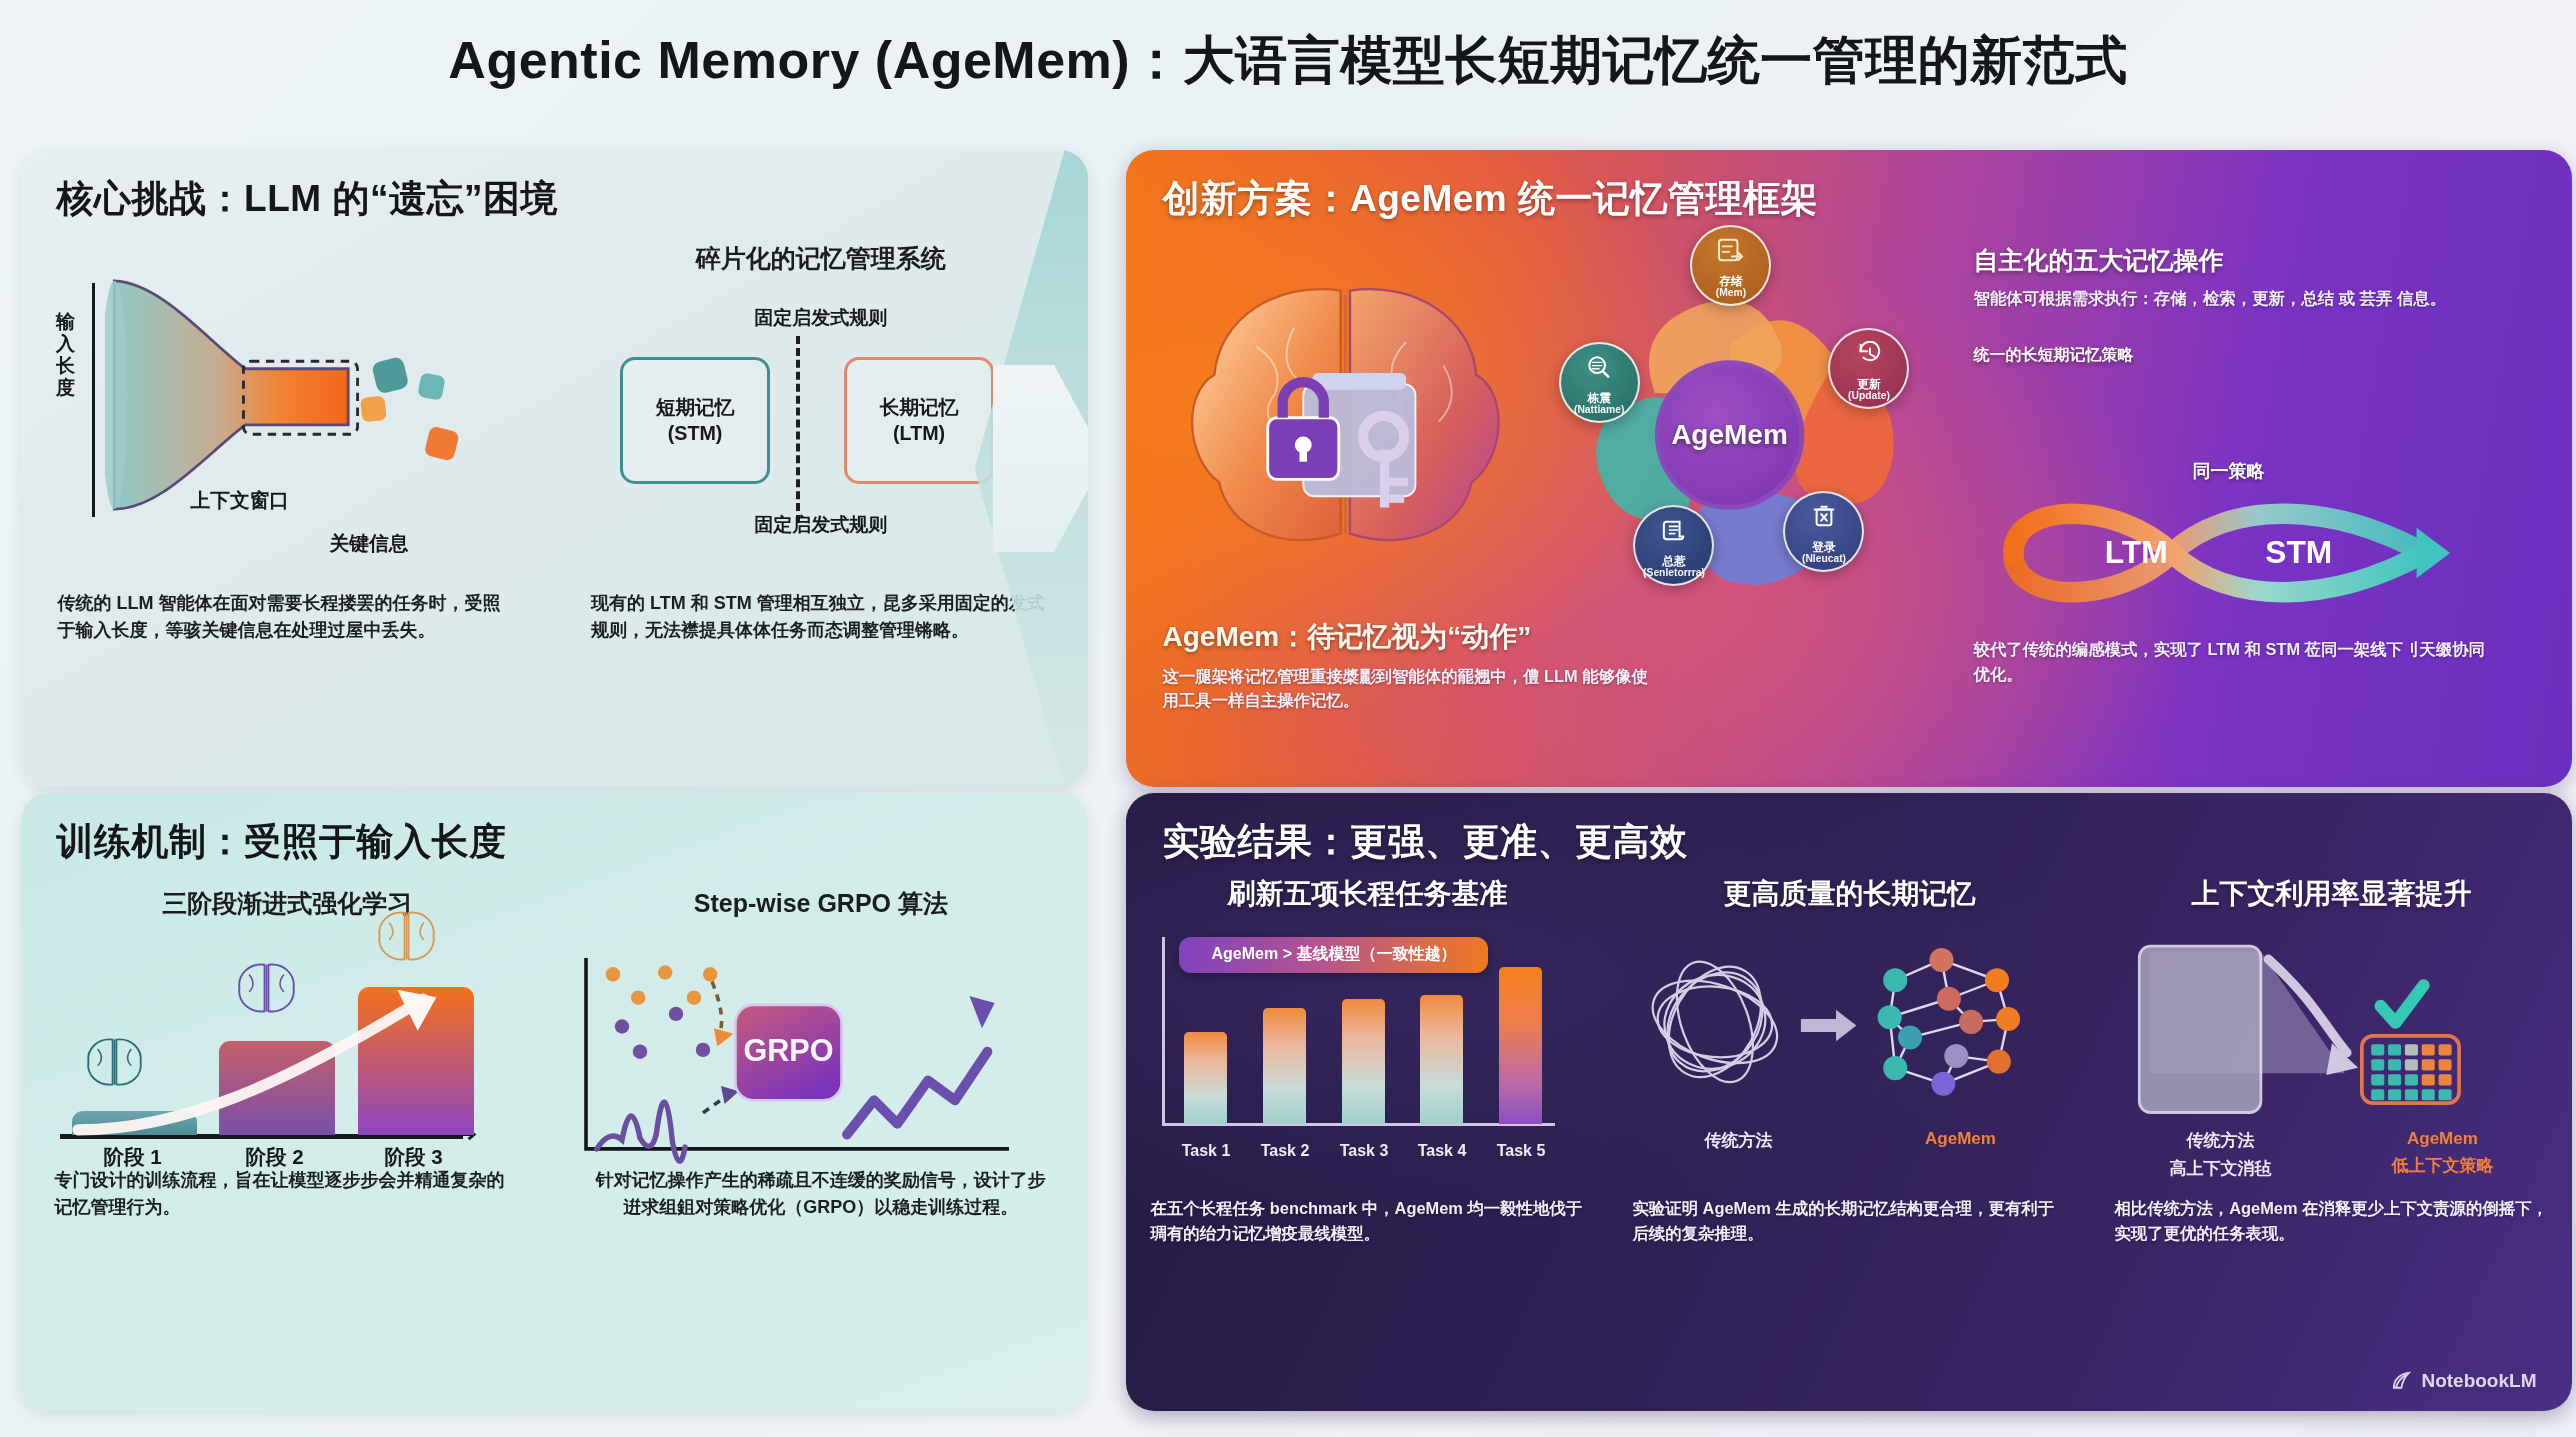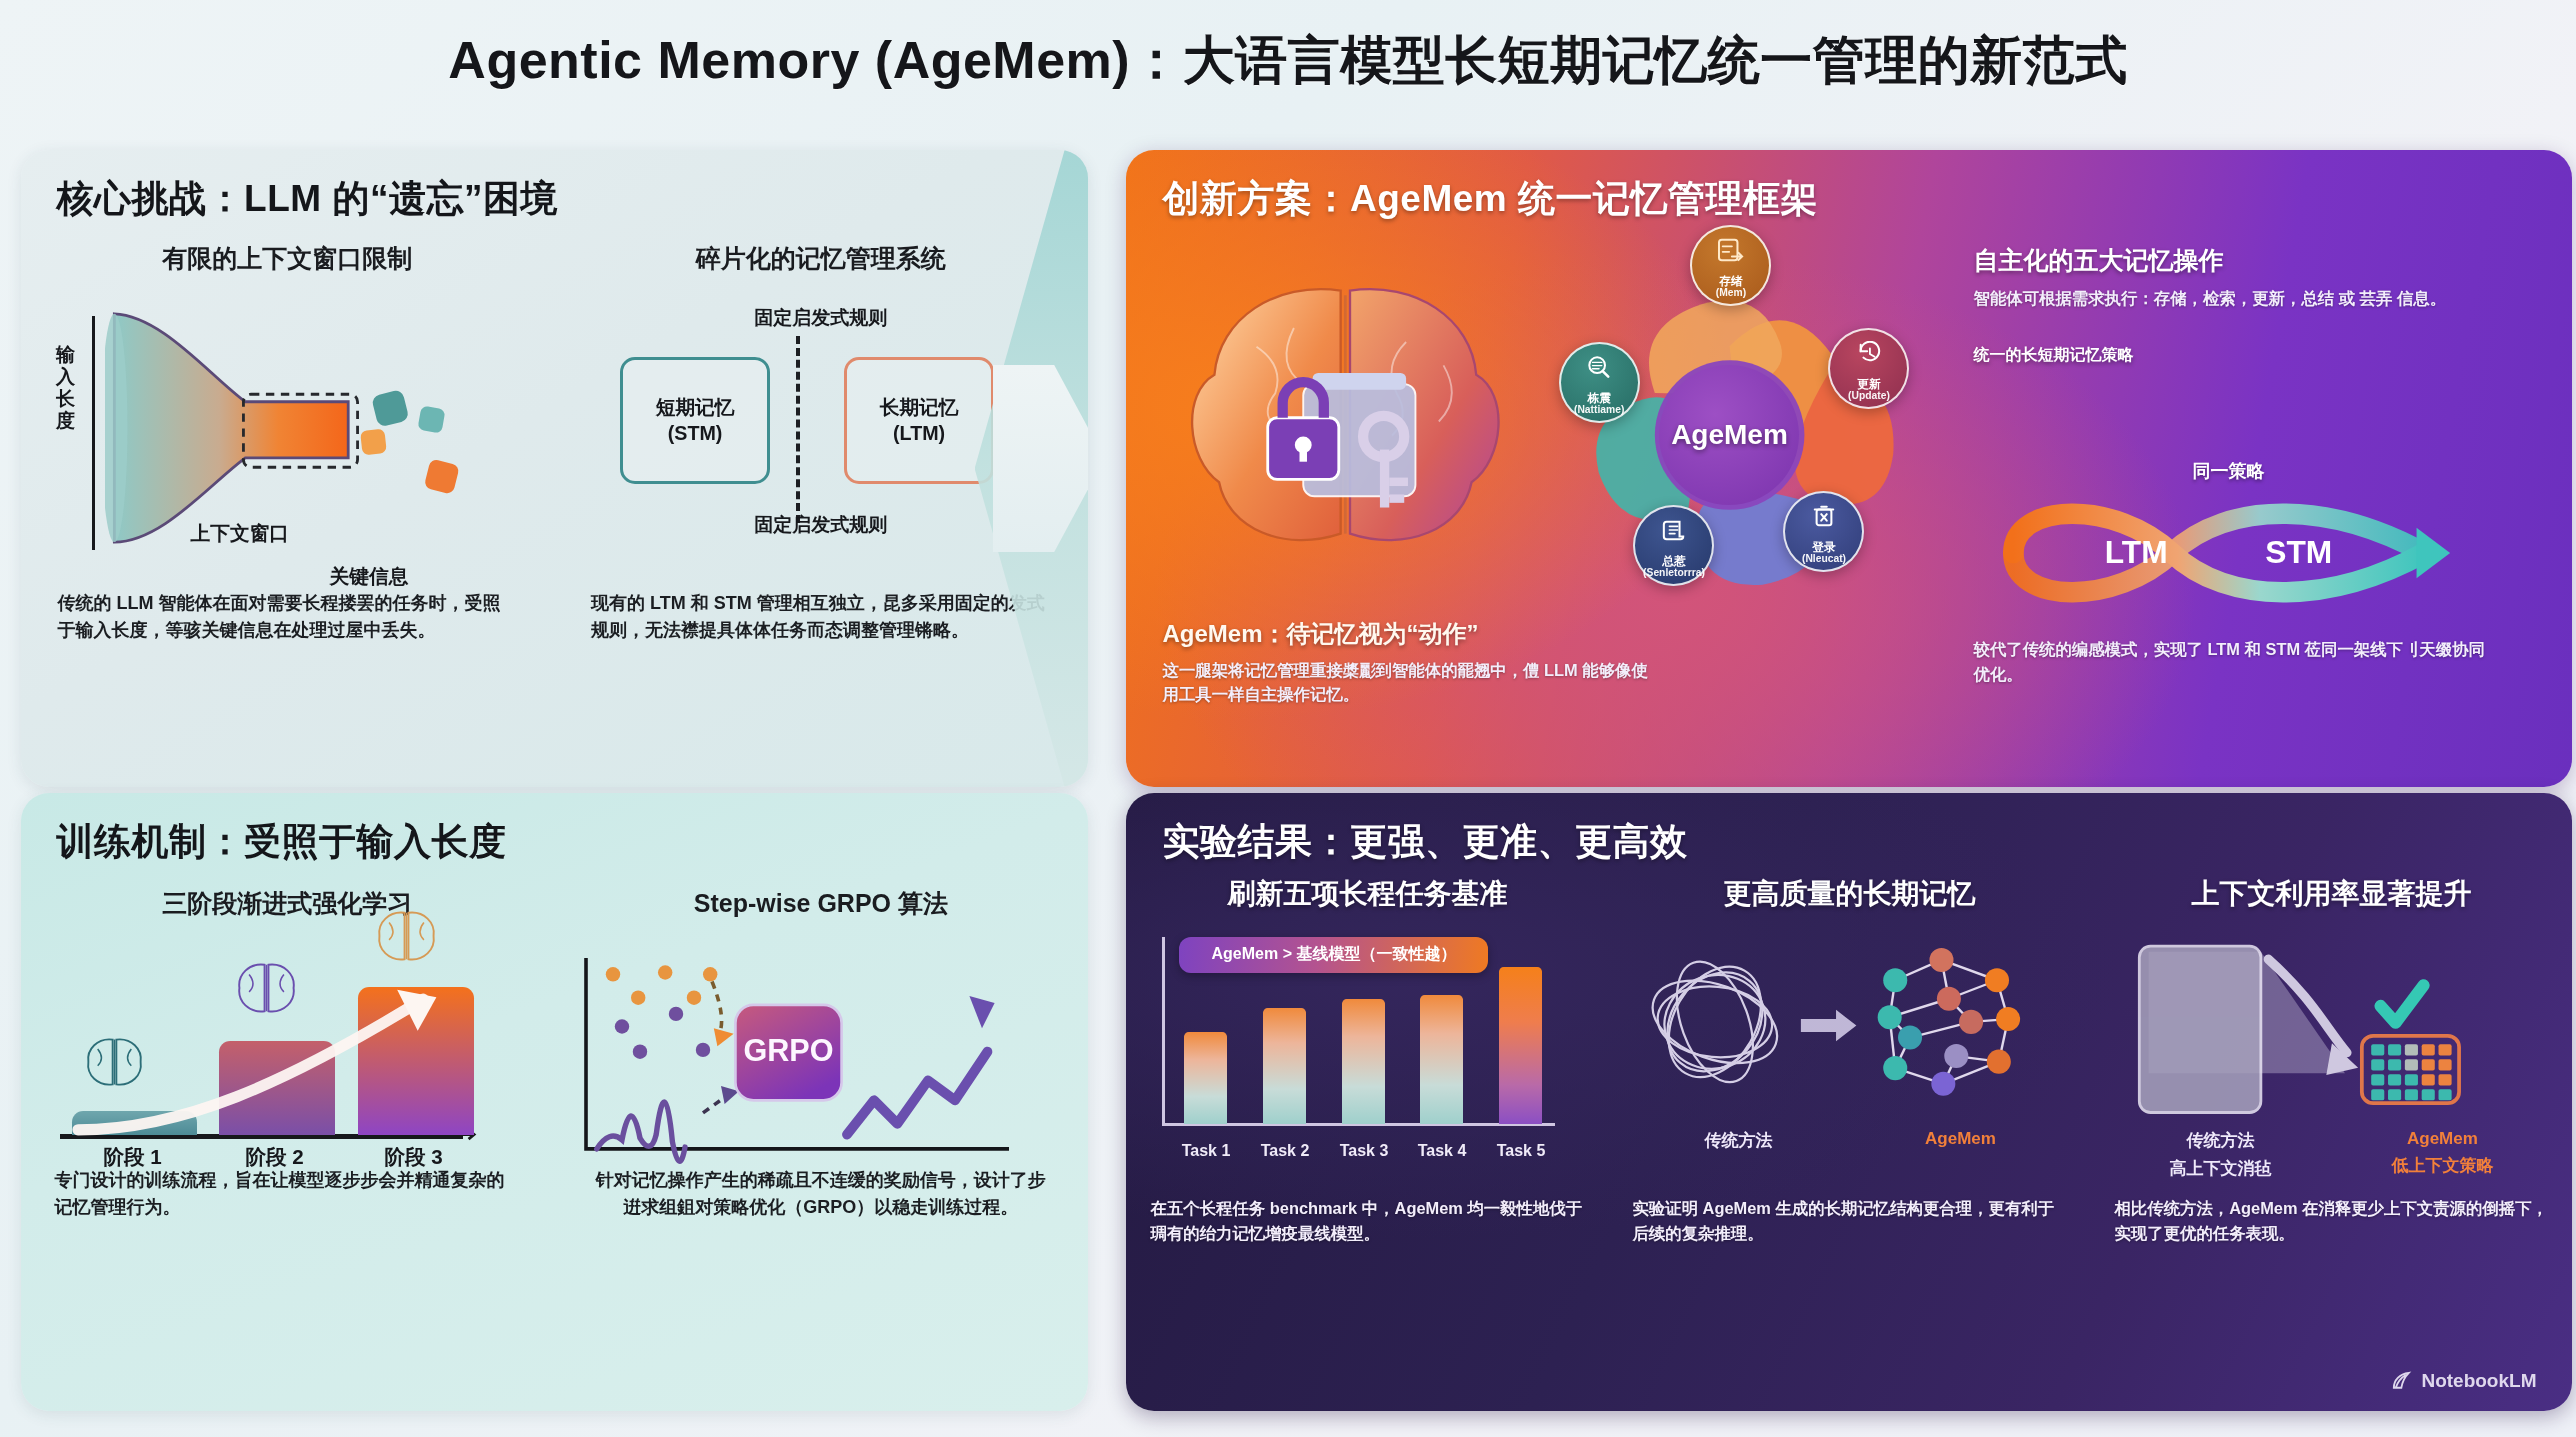--- a/index.html
+++ b/index.html
@@ -117,21 +117,21 @@
   .mem-divider { position:absolute; left:242px; top:37px; width:0; height:187px; border-left:4.7px dashed #1c1e22; }
 
   .tl-caps { position:absolute; top:440px; left:0; width:1067px; display:flex; }
   .tl-caps > div { width:50%; padding:0 37px; }
 
   
   .tr-brain { position:absolute; left:37px; top:103px; width:374px; height:337px; }
   .tr-wheel { position:absolute; left:421px; top:84px; width:412px; height:374px; }
   .tr-right { position:absolute; left:847px; top:94px; width:562px; padding-right:37px; }
   .tr-desc { position:absolute; left:36px; top:468px; width:487px; }
-  .tr-desc-title { font-size:24px; font-weight:800; color:#fff8ef; margin-bottom:7.5px; text-shadow:0 1.9px 4.7px rgba(0,0,0,.4);}
+  .tr-desc-title { font-size:28px; font-weight:800; color:#fff8ef; margin-bottom:7.5px; text-shadow:0 1.9px 4.7px rgba(0,0,0,.4);}
   .tr-infinity { position:absolute; left:847px; top:309px; width:510px; height:178px;}
   .tr-inf-cap { position:absolute; left:847px; top:487px; width:524px;}
 
   .wheel-node {
     position:absolute; width:81px; height:81px; border-radius:50%;
     border:2.8px solid rgba(255,255,255,.85);
     display:flex; flex-direction:column; align-items:center; justify-content:flex-end;
     padding-bottom:5.6px; color:#fff; box-shadow:0 3.7px 13px rgba(0,0,0,.28);
   }
   .wheel-node .nlab { font-size:11.7px; font-weight:800; line-height:1.05; text-align:center; }
@@ -190,21 +190,20 @@
 <div class="page-title">Agentic Memory (AgeMem)：大语言模型长短期记忆统一管理的新范式</div>
 
 <div class="grid">
 
   <section class="panel p-tl">
     <div class="hdr-dark">核心挑战：LLM 的“遗忘”困境</div>
 
     <div class="tl-cols">
 
       <div class="tl-col">
-        <div class="sub-dark">有限的上下文窗口限制</div>
         <div class="tl-funnel">
           <div class="axis-label-v">输入长度</div>
           <div class="axis-line"></div>
           <svg width="449" height="253" style="position:absolute;left:84px;top:9.4px;" viewBox="0 0 480 270">
             <defs>
               <linearGradient id="fg" x1="0" y1="0" x2="1" y2="0">
                 <stop offset="0%" stop-color="#8fc9c6"></stop>
                   <stop offset="45%" stop-color="#c9ab8f"></stop>
                 <stop offset="70%" stop-color="#f08434"></stop>
                   <stop offset="100%" stop-color="#f4661a"></stop>

